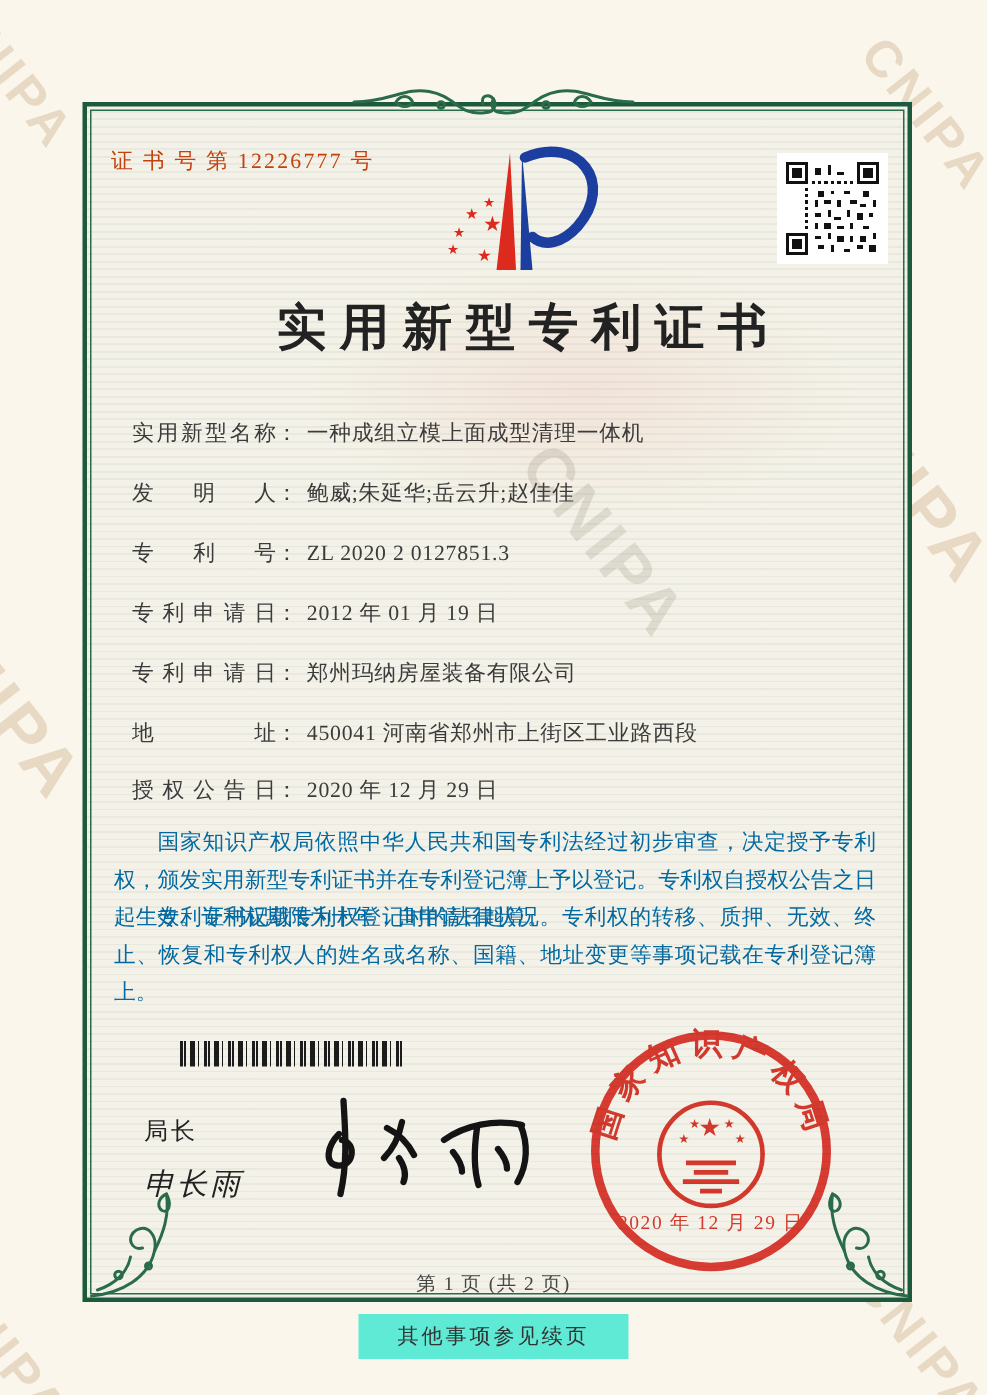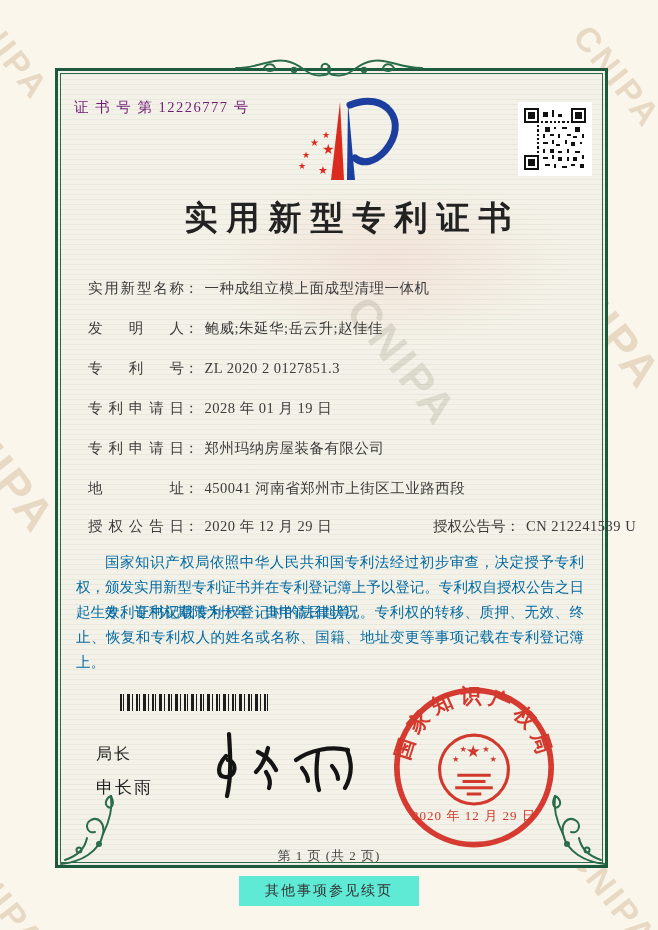--- a/index.html
+++ b/index.html
@@ -44,21 +44,21 @@
     pointer-events:none;
   }
   .pink-glow{
     position:absolute;left:140px;top:100px;width:380px;height:180px;
     background:radial-gradient(ellipse at center, rgba(236,152,140,0.16), rgba(0,0,0,0) 68%);
   }
 
   
   .cert-no{
     position:absolute;left:74px;top:98px;
-    font-size:14.5px;letter-spacing:1.5px;color:#701a75;
+    font-size:14.5px;letter-spacing:1.5px;color:#c2410c;
   }
   .title{
     position:absolute;left:0;top:196px;width:658px;
     text-align:center;
     font-size:33px;font-weight:bold;color:#222;
     letter-spacing:9px;padding-left:9px;box-sizing:border-box;margin-left:19px;
   }
 
   
   .row{position:absolute;left:88px;font-size:14.5px;color:#3b3b3b;white-space:nowrap;}
@@ -84,21 +84,21 @@
     background:repeating-linear-gradient(90deg,
       #1c1c1c 0 2px, rgba(0,0,0,0) 2px 3px,
       #1c1c1c 3px 4px, rgba(0,0,0,0) 4px 7px,
       #1c1c1c 7px 10px, rgba(0,0,0,0) 10px 12px,
       #1c1c1c 12px 13px, rgba(0,0,0,0) 13px 16px);
   }
 
   
   .seal{position:absolute;left:388px;top:682px;width:172px;height:172px;mix-blend-mode:multiply;opacity:0.95;}
   .sig-title{position:absolute;left:96px;top:744px;font-size:16px;letter-spacing:2px;color:#222;font-family:Liberation Mono, monospace;}
-  .sig-name{position:absolute;left:96px;top:776px;font-size:17px;letter-spacing:2px;color:#222;}
+  .sig-name{position:absolute;left:96px;top:776px;font-size:20px;letter-spacing:2px;color:#222;font-style:italic;}
   .sig-script{position:absolute;left:192px;top:726px;}
 
   
   .page-no{
     position:absolute;left:0;top:847px;width:658px;text-align:center;
     font-size:13px;color:#444;letter-spacing:1px;
   }
   .note-box{
     position:absolute;left:50%;top:876px;transform:translateX(-50%);
     background:#5eead4;
@@ -201,33 +201,30 @@
 <div class="row" style="top:279px">
   <span class="flabel">实用新型名称</span><span class="colon">：</span><span class="fvalue">一种成组立模上面成型清理一体机</span>
 </div>
 <div class="row" style="top:319px">
   <span class="flabel">发明人</span><span class="colon">：</span><span class="fvalue">鲍威;朱延华;岳云升;赵佳佳</span>
 </div>
 <div class="row" style="top:359px">
   <span class="flabel">专利号</span><span class="colon">：</span><span class="fvalue">ZL 2020 2 0127851.3</span>
 </div>
 <div class="row" style="top:399px">
-  <span class="flabel">专利申请日</span><span class="colon">：</span><span class="fvalue">2028 年 01 月 19 日</span>
+  <span class="flabel">专利申请日</span><span class="colon">：</span><span class="fvalue">2012 年 01 月 19 日</span>
 </div>
 <div class="row" style="top:439px">
   <span class="flabel">专利申请日</span><span class="colon">：</span><span class="fvalue">郑州玛纳房屋装备有限公司</span>
 </div>
 <div class="row" style="top:479px">
   <span class="flabel">地址</span><span class="colon">：</span><span class="fvalue">450041 河南省郑州市上街区工业路西段</span>
 </div>
 <div class="row" style="top:517px">
   <span class="flabel">授权公告日</span><span class="colon">：</span><span class="fvalue">2020 年 12 月 29 日</span>
-  <span class="grant2">
-    <span>授权公告号</span><span class="colon">：</span><span class="fvalue">CN 212241539 U</span>
-  </span>
 </div>
 
 <div class="para" style="top:550px">国家知识产权局依照中华人民共和国专利法经过初步审查，决定授予专利权，颁发实用新型专利证书并在专利登记簿上予以登记。专利权自授权公告之日起生效。专利权期限为十年，自申请日起算。</div>
 <div class="para" style="top:600px">专利证书记载专利权登记时的法律状况。专利权的转移、质押、无效、终止、恢复和专利权人的姓名或名称、国籍、地址变更等事项记载在专利登记簿上。</div>
 
 <div class="barcode"></div>
 
 <svg class="seal" viewBox="0 0 160 165">
   <circle cx="80" cy="82" r="74" fill="none" stroke="#e0332a" stroke-width="5.5"></circle>
   <defs>

